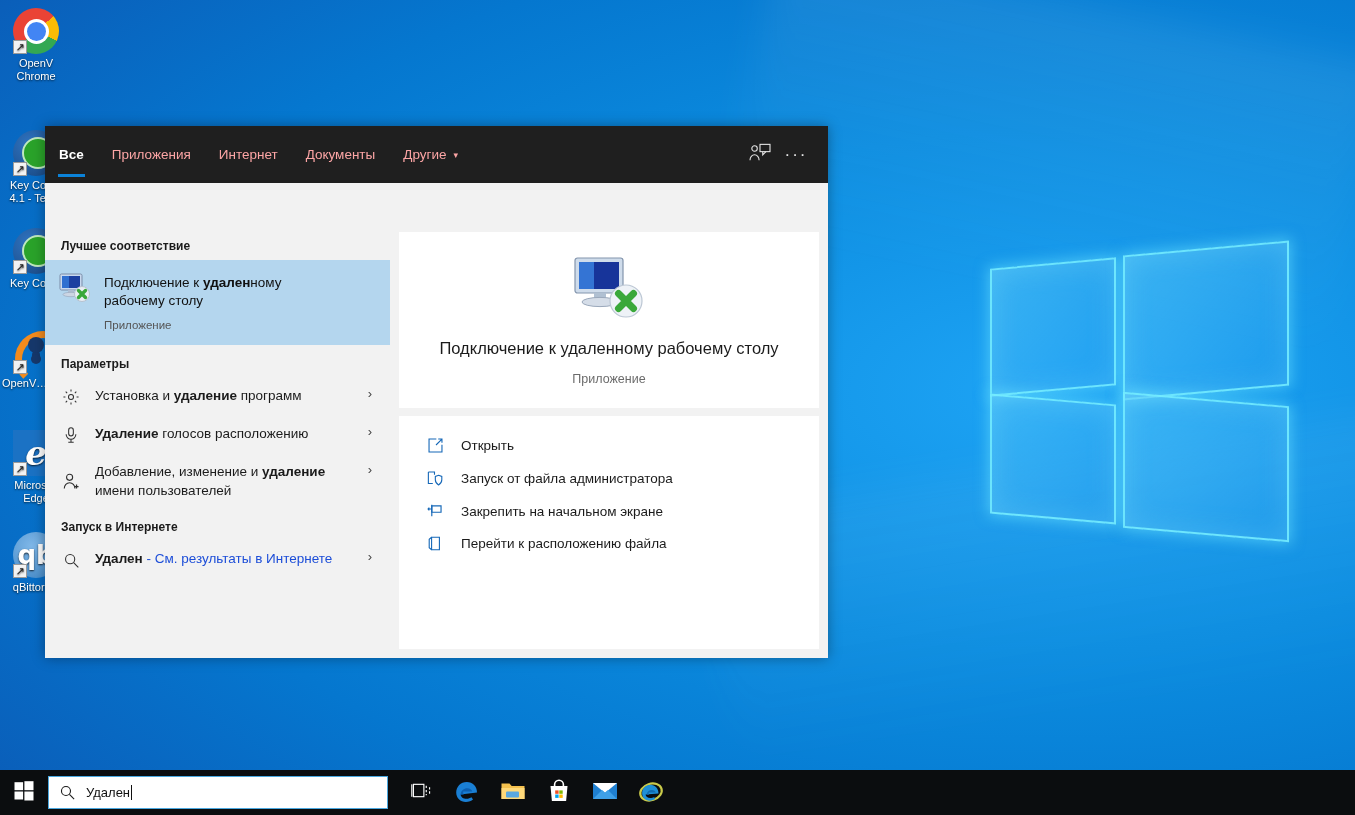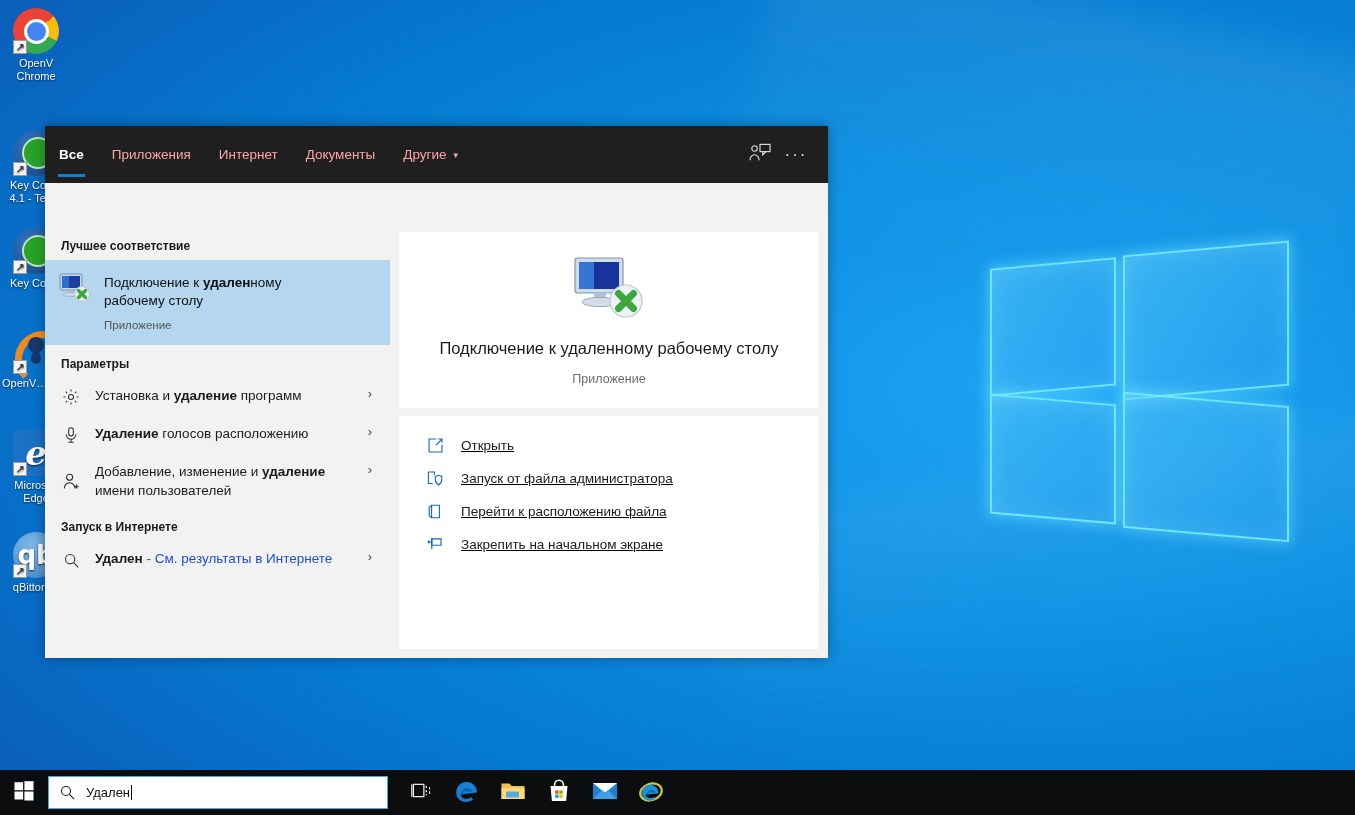--- a/index.html
+++ b/index.html
@@ -170,21 +170,21 @@
     flex: 1; padding: 9px 9px 9px 9px;
     display: flex; flex-direction: column; gap: 8px; min-width: 0;
   }
   #preview-card {
     background: #fff; padding: 24px 20px 22px 20px; text-align: center;
     flex: 0 0 auto;
   }
   #rdp-icon-lg { width: 72px; height: 64px; margin: 0 auto 16px auto; position: relative; }
   #preview-title { font-size: 16.5px; color: #1b1b1b; line-height: 24px; }
   #preview-sub { font-size: 12.5px; color: #6b6b6b; margin-top: 12px; }
-  #actions-card { background: #fff; padding: 13px 0 13px 0; flex: 1; text-decoration: underline; }
+  #actions-card { background: #fff; padding: 13px 0 13px 0; flex: 1; }
   .action-row {
     display: flex; align-items: center; gap: 16px;
     padding: 8px 20px 8px 26px; cursor: default;
   }
   .action-row .ac-icon {
     width: 20px; flex: 0 0 20px; display:flex; align-items:center;
     justify-content:center; color:#1668b8;
   }
   .action-row .ac-label { font-size: 13.5px; color: #1b1b1b; }
 
@@ -418,36 +418,36 @@
               <svg width="18" height="17" viewBox="0 0 20 20" fill="none" stroke="#1668b8" stroke-width="1.3">
                 <path d="M2.2 2.4h7.2v3.2M2.2 2.4v13.4h5.2"></path>
                 <path d="M14.2 6.2 18 7.6v4c0 3-2 5-3.8 6-1.8-1-3.8-3-3.8-6v-4z"></path>
               </svg>
             </span>
             <span class="ac-label">Запуск от файла администратора</span>
           </div>
 
           <div class="action-row">
             <span class="ac-icon">
+              <svg width="18" height="16" viewBox="0 0 20 18" fill="none" stroke="#1668b8" stroke-width="1.3">
+                <path d="M6.4 3.2h10.4v7.2H6.4z"></path>
+                <path d="M6.4 2V15M6.4 6.8H2.2M3.6 5.2 2.2 6.8 3.6 8.4"></path>
+              </svg>
+            </span>
+            <span class="ac-label">Закрепить на начальном экране</span>
+          </div>
+
+          <div class="action-row">
+            <span class="ac-icon">
               <svg width="17" height="17" viewBox="0 0 20 20" fill="none" stroke="#1668b8" stroke-width="1.3">
                 <path d="M5.4 2.6h9.2v14.8H5.4z"></path>
                 <path d="M5.4 2.6 2.6 5v10l2.8 2.4"></path>
               </svg>
             </span>
             <span class="ac-label">Перейти к расположению файла</span>
-          </div>
-
-          <div class="action-row">
-            <span class="ac-icon">
-              <svg width="18" height="16" viewBox="0 0 20 18" fill="none" stroke="#1668b8" stroke-width="1.3">
-                <path d="M6.4 3.2h10.4v7.2H6.4z"></path>
-                <path d="M6.4 2V15M6.4 6.8H2.2M3.6 5.2 2.2 6.8 3.6 8.4"></path>
-              </svg>
-            </span>
-            <span class="ac-label">Закрепить на начальном экране</span>
           </div>
 
 
         </div>
       </div>
     </div>
   </div>
 
   <div id="taskbar">
 

